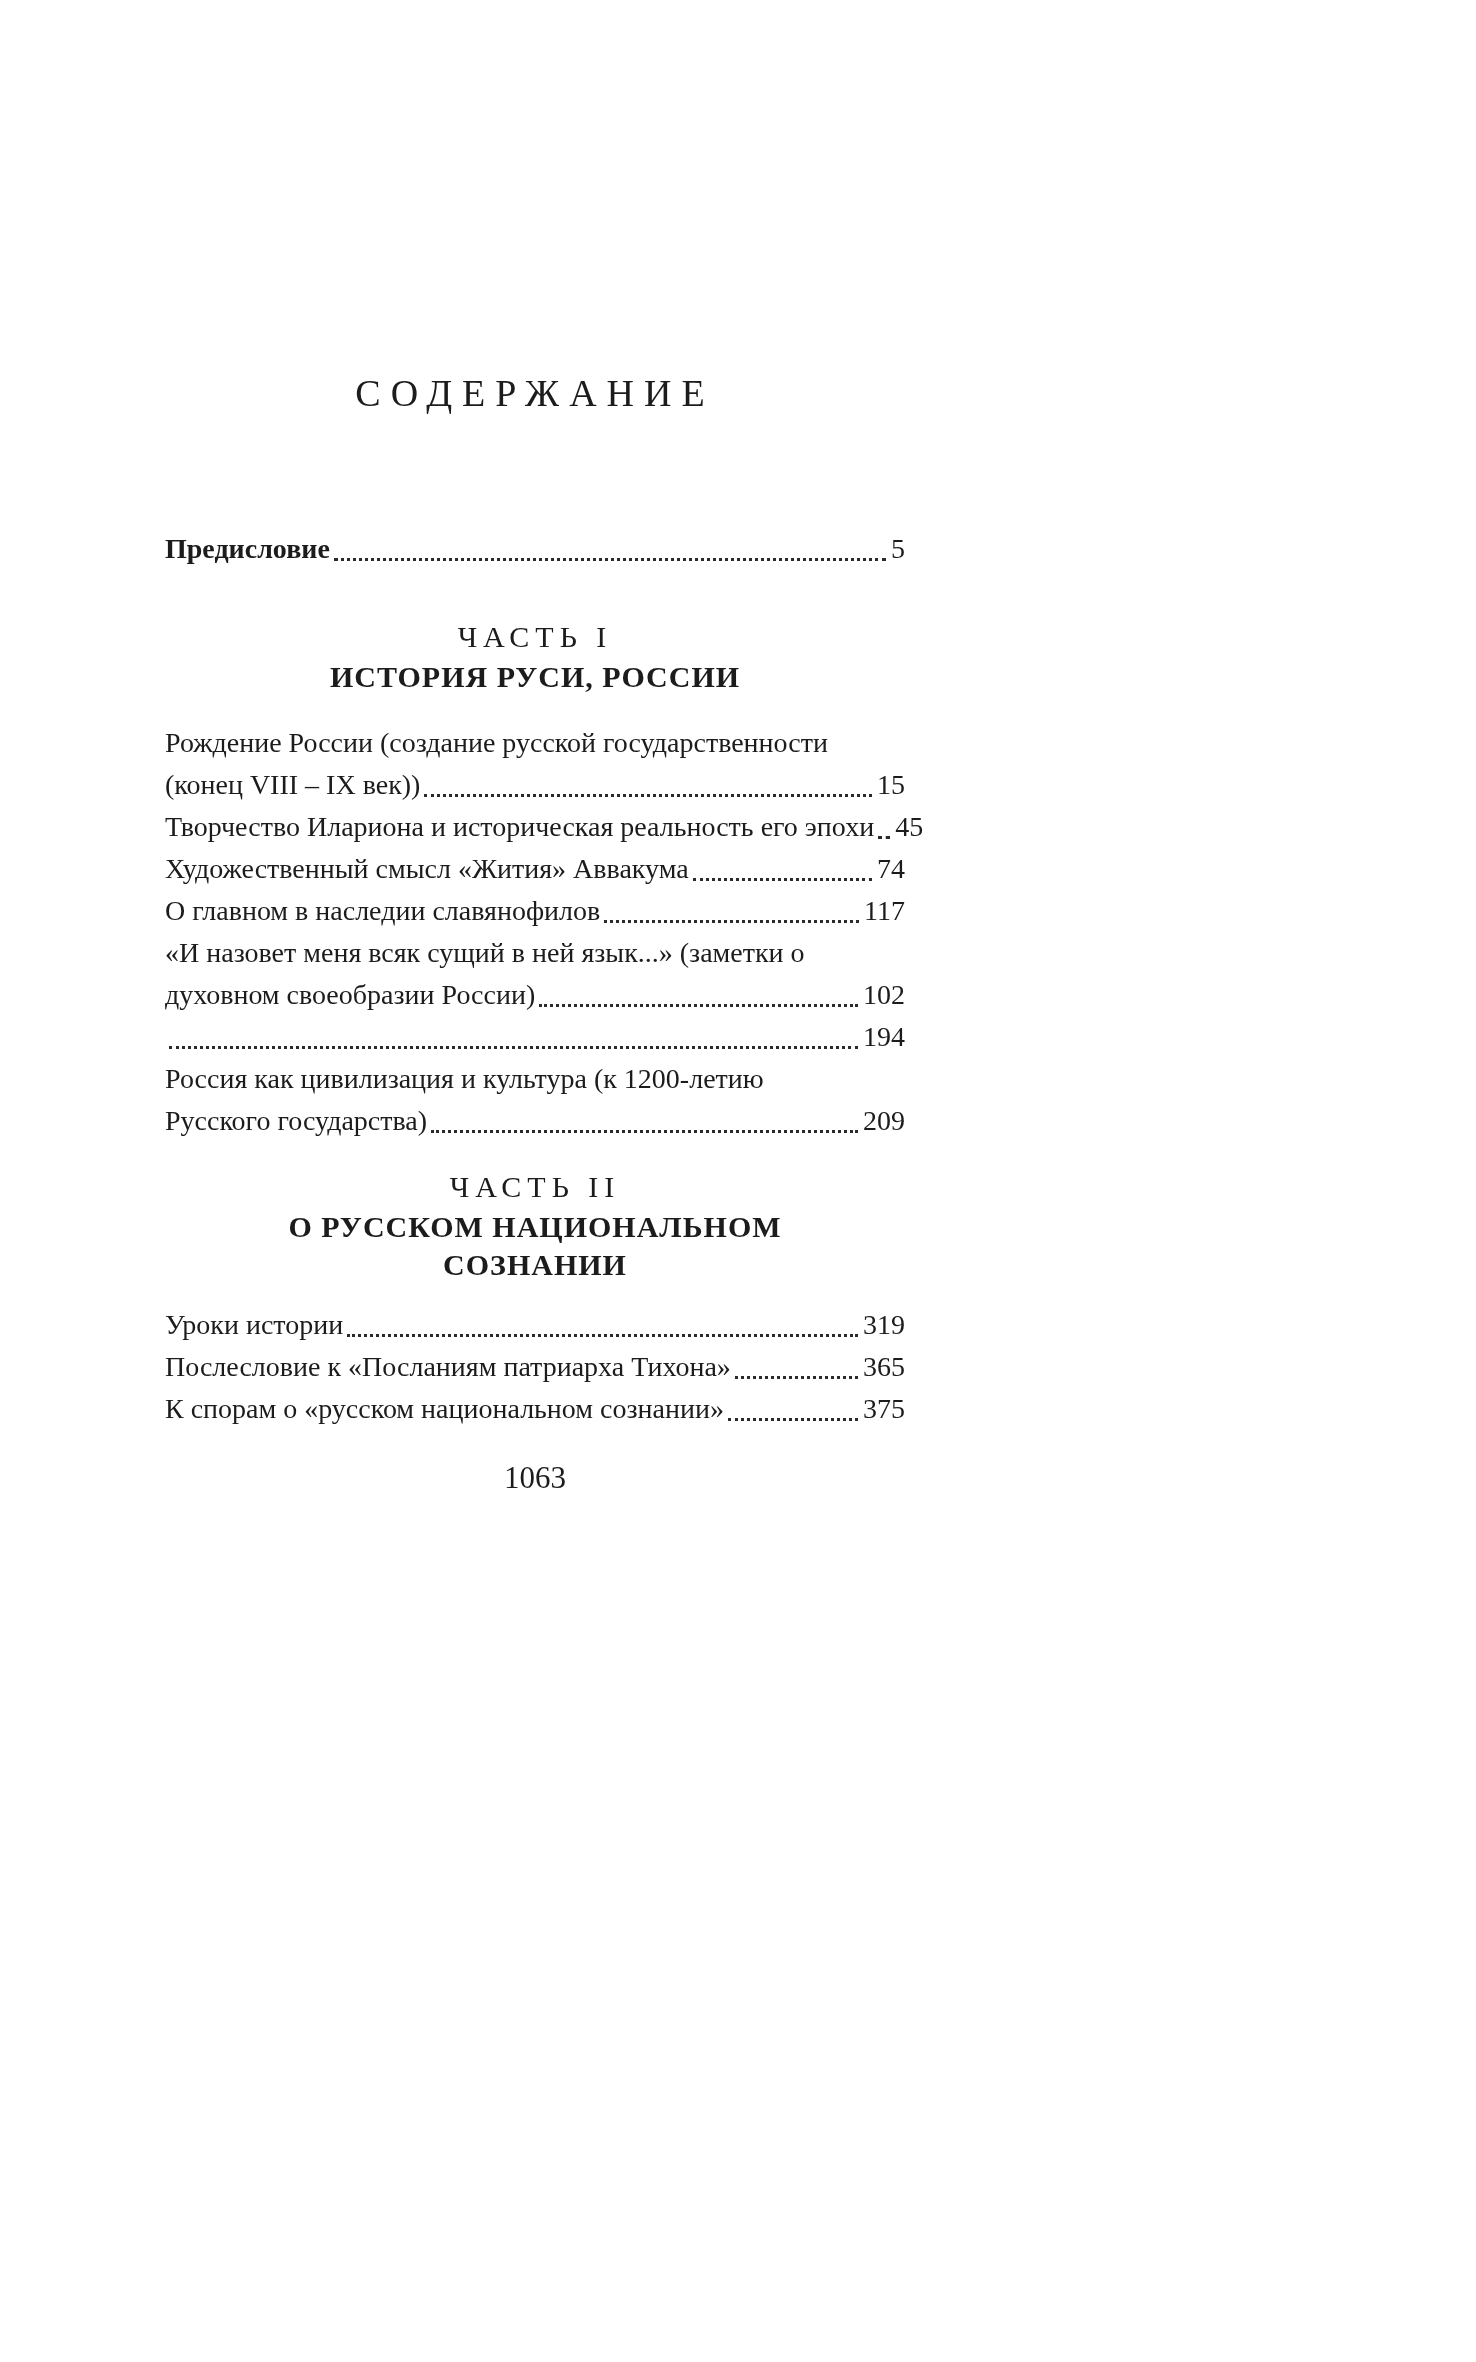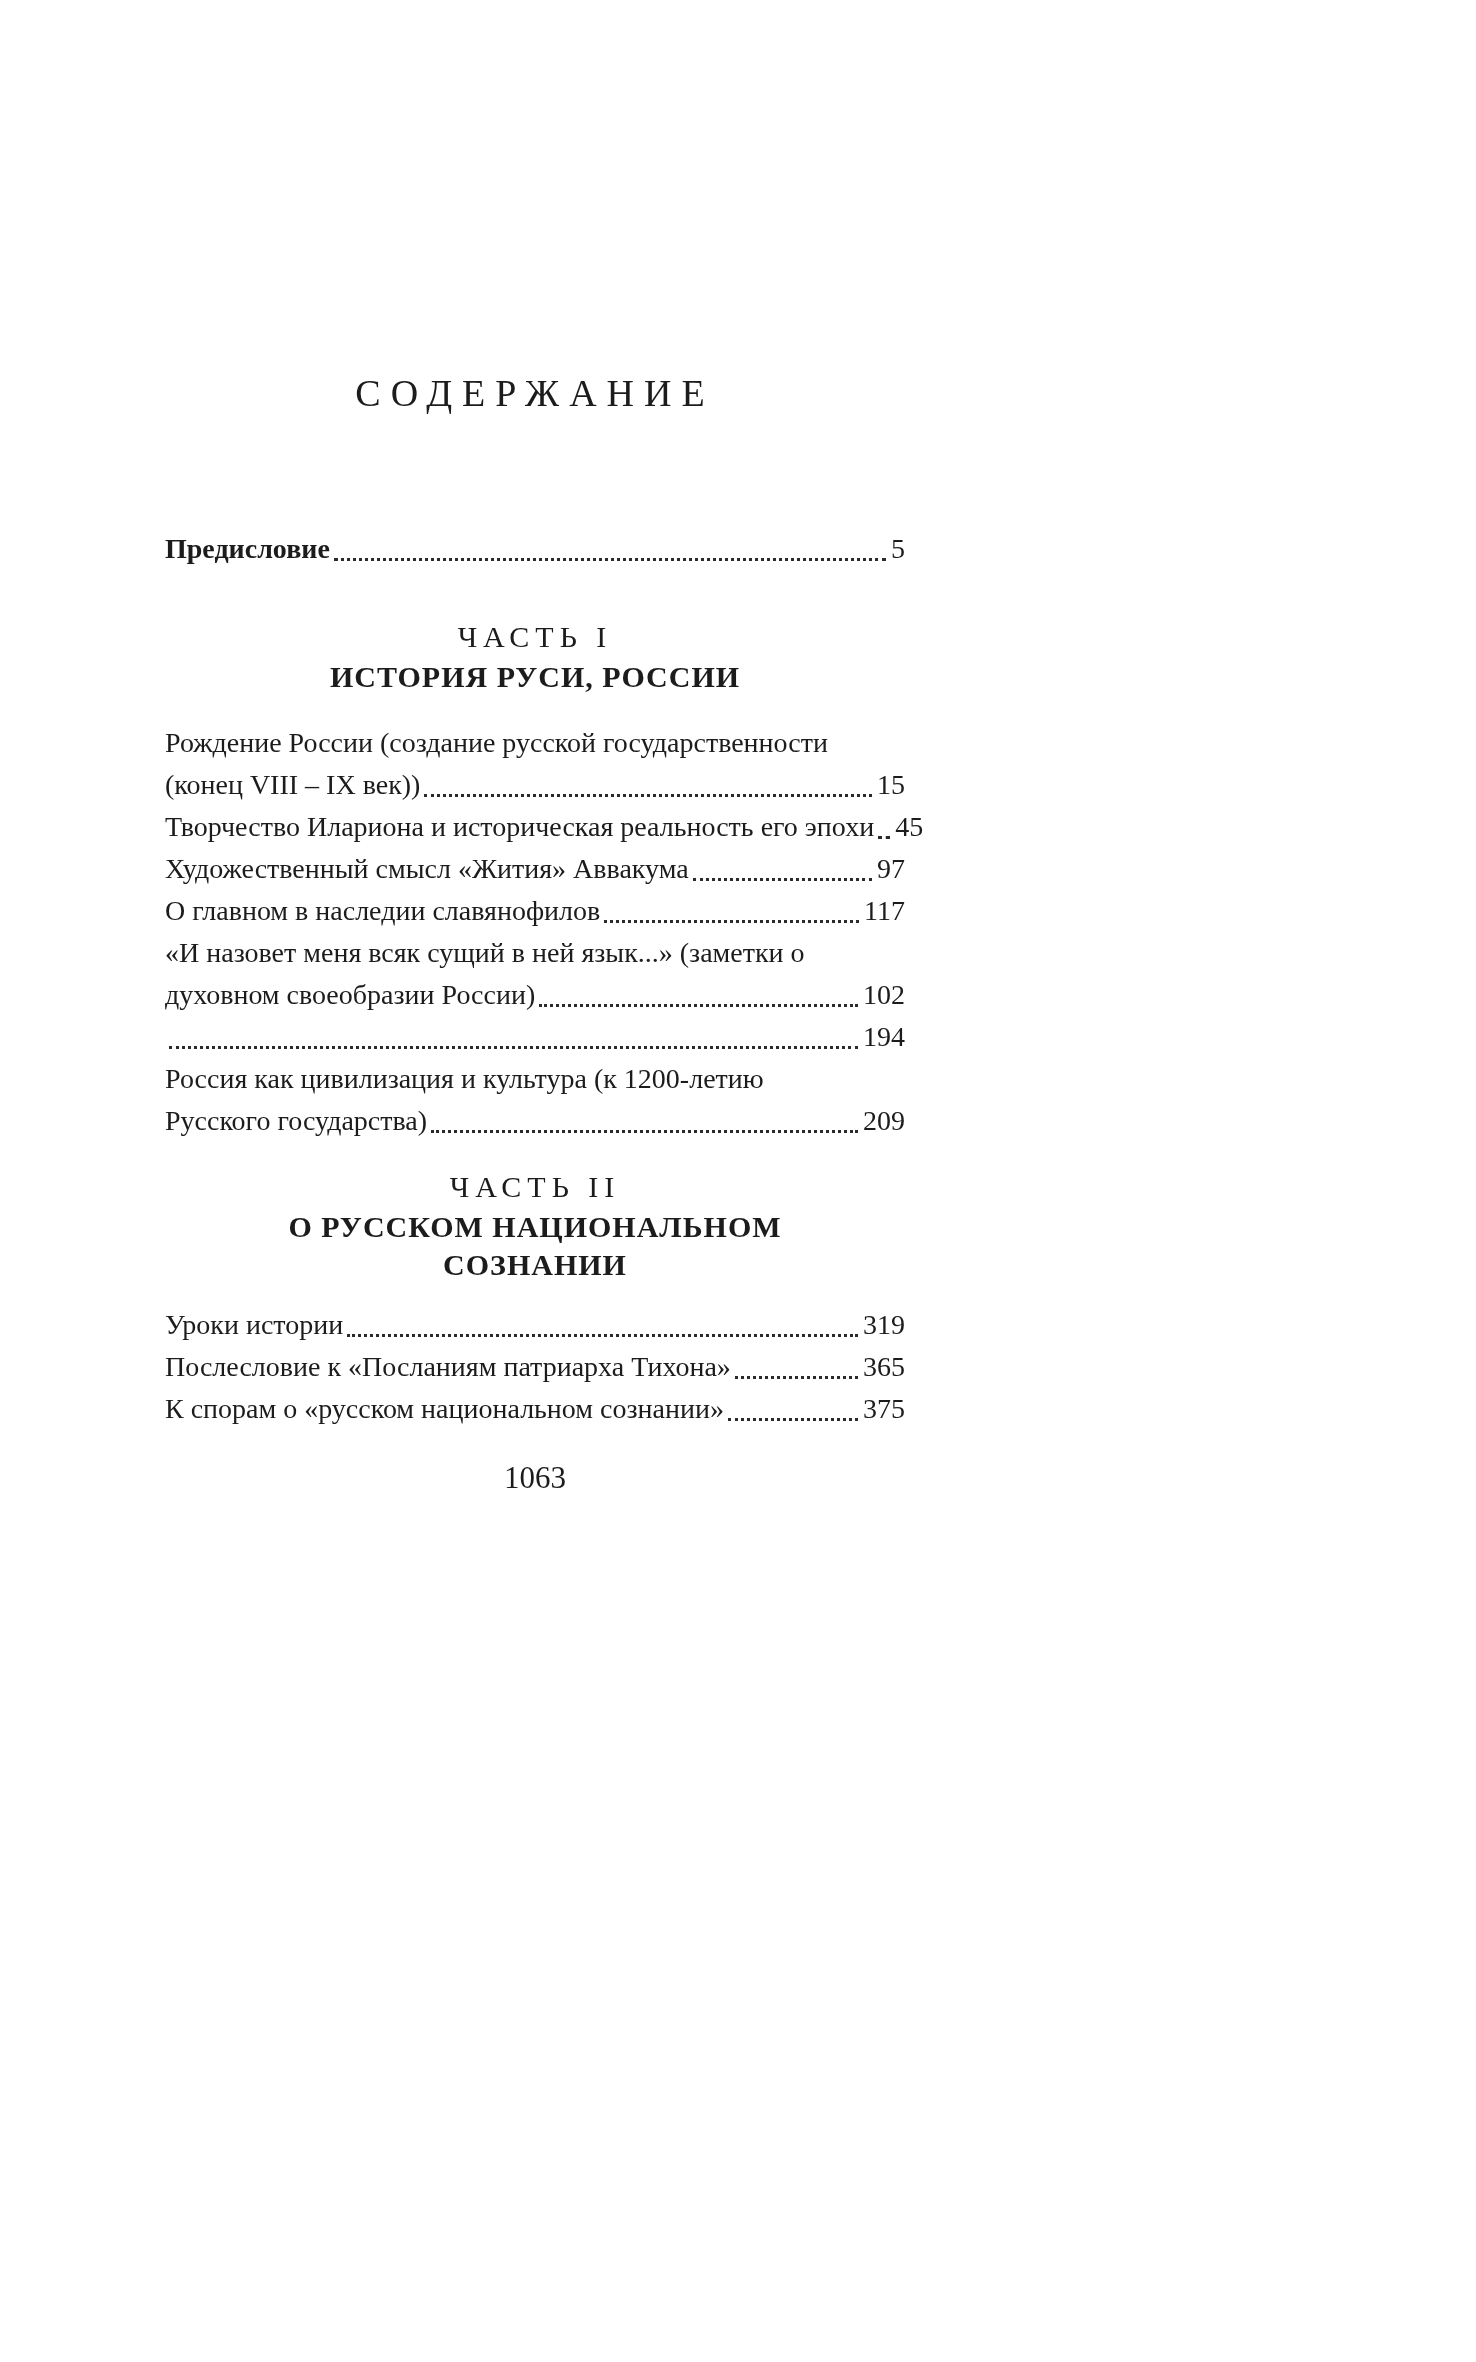--- a/index.html
+++ b/index.html
@@ -120,21 +120,21 @@
         <span class="txt">Творчество Илариона и историческая реальность его эпохи</span>
         <span class="leader"></span>
         <span class="pg">45</span>
       </div>
     </div>
 
     <div class="entry">
       <div class="row">
         <span class="txt">Художественный смысл «Жития» Аввакума</span>
         <span class="leader"></span>
-        <span class="pg">97</span>
+        <span class="pg">74</span>
       </div>
     </div>
 
     <div class="entry">
       <div class="row">
         <span class="txt">О главном в наследии славянофилов</span>
         <span class="leader"></span>
         <span class="pg">117</span>
       </div>
     </div>

